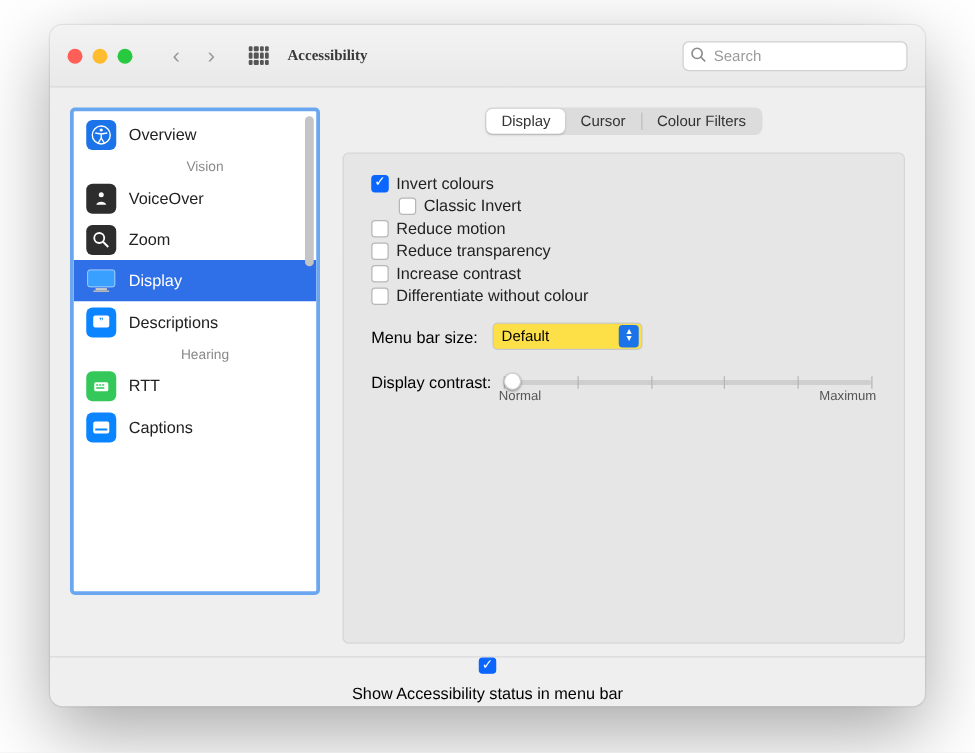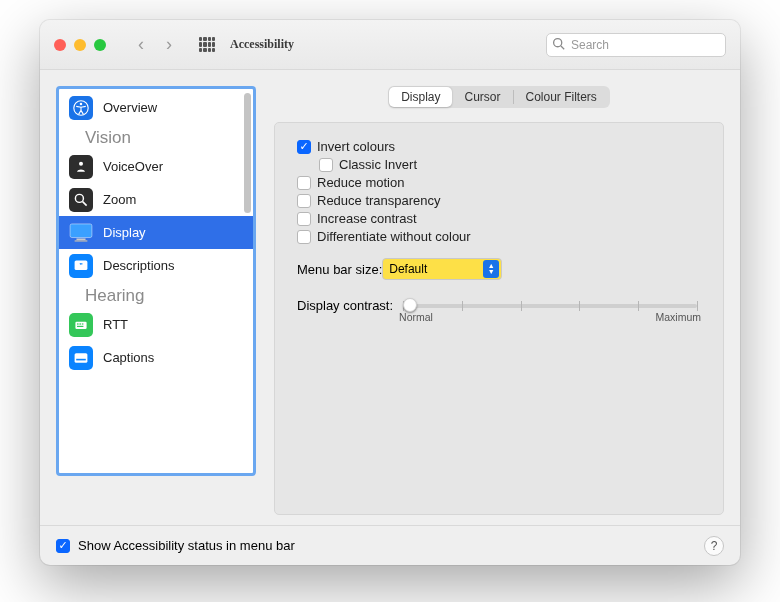--- a/index.html
+++ b/index.html
@@ -17,28 +17,28 @@
 .grid-dots { width:16px; height:16px; display:grid; grid-template-columns:repeat(4,1fr); grid-template-rows:repeat(3,1fr); gap:1px; }
 .grid-dots i { background:#555; border-radius:1px; }
 .title { font-weight:700; font-size:12px; color:#3a3a3a;font-family:Liberation Serif, serif; }
 .spacer { flex:1; }
 .search { position:relative; width:180px; }
 .search input { width:100%; height:24px; border-radius:5px; border:1px solid #d0d0d0; background:#fff; padding:0 8px 0 24px; font-size:12px; color:#555; }
 .search input::placeholder{ color:#9a9a9a; }
 .search .sicon { position:absolute; left:6px; top:4px; color:#8a8a8a; font-size:13px; }
 
 
-.body { flex:1; display:flex; padding: 16px 16px 10px 16px; gap: 18px; }
+.body { flex:1; display:flex; padding: 16px 16px 10px 16px; gap: 18px; text-align: center; }
 
 
 .sidebar-wrap { border:3px solid #6aa7f0; border-radius:4px; background:#fff; width: 200px; height: 390px; display:flex; }
 .sidebar { flex:1; overflow-y: auto; padding:2px 0; position:relative; }
 .sidebar::-webkit-scrollbar{width:0;}
 .scrollthumb { position:absolute; right:2px; top:4px; width:7px; height:120px; background:#c4c4c4; border-radius:4px; }
-.section-label { font-size:17px; color:#8a8a8a; padding: 4px 10px 2px 26px; }
+.section-label { font-size:11px; color:#8a8a8a; padding: 4px 10px 2px 26px; }
 .item { display:flex; align-items:center; gap:10px; height:33px; padding: 0 10px; font-size:13px; color:#222; }
 .item.selected { background:#2f6fe8; color:#fff; }
 .item .icn { width:24px; height:24px; border-radius:5px; display:flex; align-items:center; justify-content:center; font-size:14px; color:#fff; flex-shrink:0; }
 .icn.blue{background:#1a73e8;} .icn.dark{background:#2d2d2d;}
 .icn.monitor{background:transparent;}
 .icn.green{background:#34c759;} .icn.bluelt{background:#0a84ff;}
 .icn.quote{background:#0a84ff;}
 .mon-svg{width:24px;height:20px;}
 
 
@@ -46,31 +46,31 @@
 .tabs { margin: 0 auto 14px auto; display:flex; background:#dcdcdc; border-radius:6px; padding:1px; height:22px; }
 .tab { font-size:12px; color:#333; padding: 0 12px; display:flex; align-items:center; border-radius:5px; }
 .tab.active { background:#fff; box-shadow:0 0.5px 2px rgba(0,0,0,0.2); }
 .tab-sep { width:1px; background:#bdbdbd; margin:3px 0; }
 .pane { background:#e6e6e6; border:1px solid #d6d6d6; border-radius:5px; flex:1; padding: 16px 22px; }
 .row { display:flex; align-items:center; gap:6px; font-size:13px; color:#222; margin-bottom:3px; }
 .row.indent { margin-left:22px; }
 .cbx { width:14px; height:14px; border:1px solid #b7b7b7; border-radius:3px; background:#fff; display:inline-flex; align-items:center; justify-content:center; }
 .cbx.checked { background:#0a66ff; border-color:#0a66ff; }
 .cbx.checked::after { content:"✓"; color:#fff; font-size:11px; line-height:1; }
-.field-row { display:flex; align-items:center; gap:0; font-size:13px; margin-top:14px; }
+.field-row { display:flex; align-items:center; gap:12px; font-size:13px; margin-top:14px; }
 .select { height:22px; border:1px solid #c8c8c8; border-radius:4px; background:#fde047; padding:0 6px; font-size:12px; min-width:120px; display:flex; align-items:center; justify-content:space-between; box-shadow: inset 0 0 0 1px rgba(0,0,0,0); }
 .select .chev { width:16px; height:18px; background:#1a73e8; border-radius:3px; color:#fff; display:flex; flex-direction:column; align-items:center; justify-content:center; font-size:7px; line-height:6px; margin-right:-4px; }
 .slider-row { margin-top:18px; font-size:13px; }
 .slider-track { position:relative; height:4px; background:#cfcfcf; border-radius:2px; margin:6px 4px 2px 4px; }
 .slider-track .tick { position:absolute; top:-3px; width:1px; height:10px; background:#b6b6b6; }
 .slider-knob { position:absolute; left:0; top:-6px; width:14px; height:14px; border-radius:50%; background:#fff; box-shadow:0 1px 2px rgba(0,0,0,0.4); border:1px solid #cfcfcf; }
 .slider-labels { display:flex; justify-content:space-between; font-size:10.5px; color:#555; margin:3px 0 0 0; }
 
 
-.footer { height:40px; border-top:1px solid #d9d9d9; display:flex; align-items:center; padding:0 16px; gap:8px; font-size:13px; }
+.footer { height:40px; border-top:1px solid #d9d9d9; display:flex; align-items:center; padding:0 16px; gap:8px; font-size:13px;flex-direction:column; }
 .help { margin-left:auto; width:20px; height:20px; border:1px solid #c5c5c5; border-radius:50%; display:flex; align-items:center; justify-content:center; font-size:12px; color:#555; background:#fbfbfb; }
 </style>
 </head>
 <body>
 
 <div class="window">
 
   <div class="toolbar">
     <div class="traffic">
       <span class="t-close"></span>

